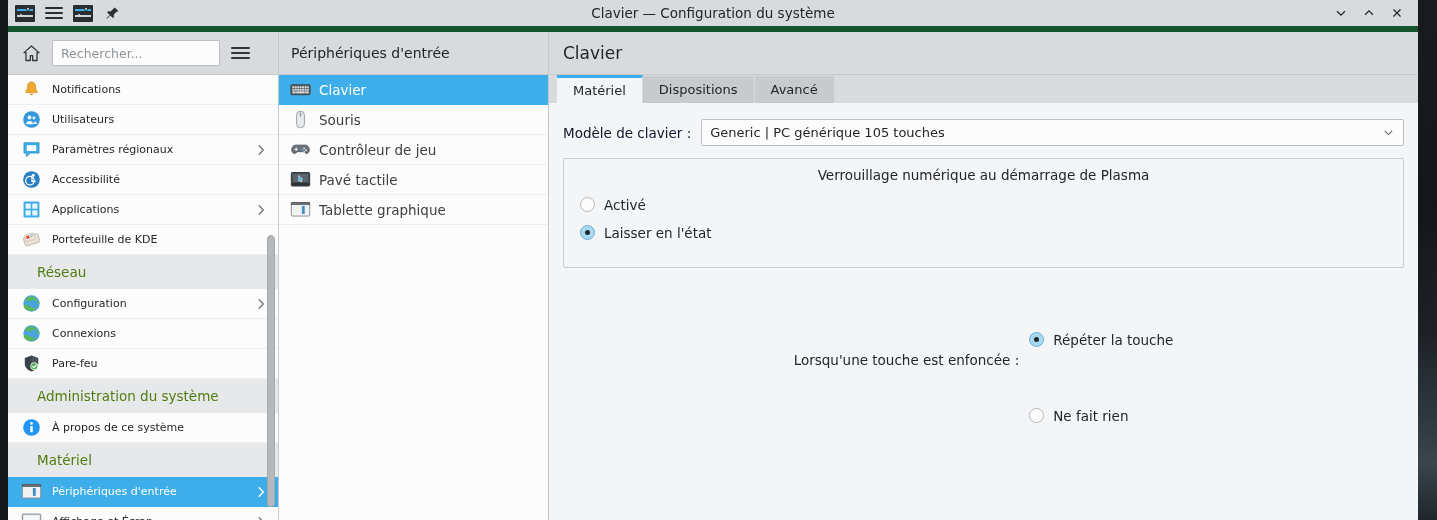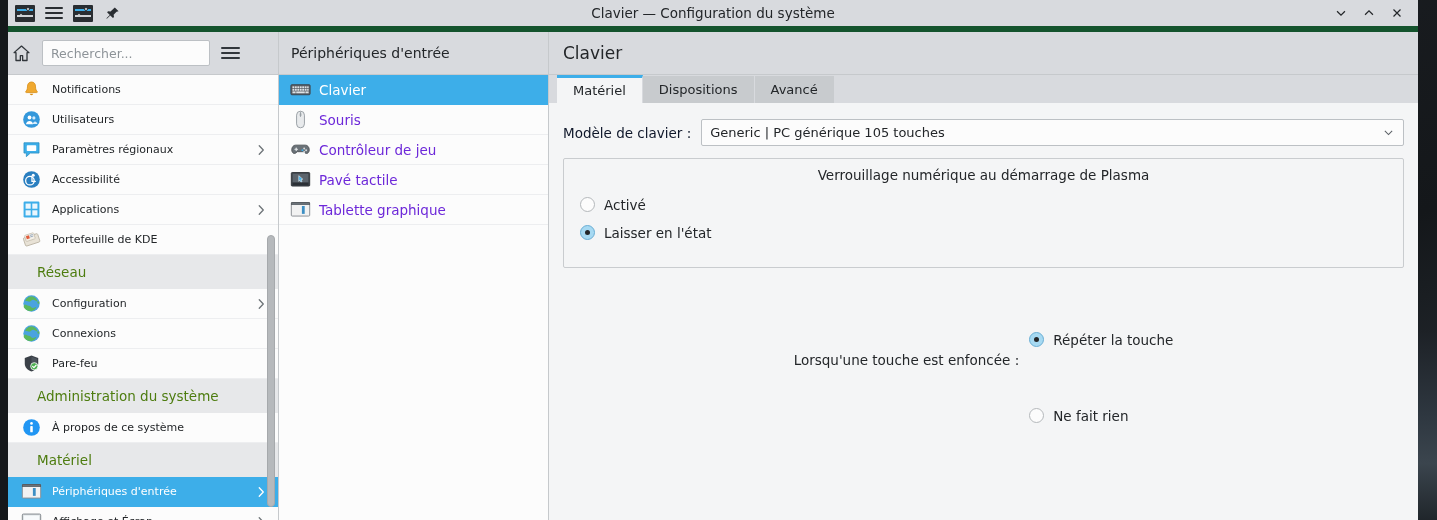--- a/index.html
+++ b/index.html
@@ -76,21 +76,21 @@
   .tb-right { margin-left:auto; display:flex; align-items:center; padding-right:8px; gap:2px; }
   .wbtn {
     width: 26px; height:24px; display:flex; align-items:center; justify-content:center;
     cursor:default; font-size:14px; color:#232629; line-height:1;
   }
   .wbtn svg { display:block; }
 
   
   .headerrow { height: 42px; flex:none; display:flex; background:#d8dade; }
   .hdr-left {
-    width: 270px; display:flex; align-items:center; gap:8px; 
+    width: 270px; display:flex; align-items:center; gap:8px; padding-left:10px;
     background:#d8dade;
   }
   .home-btn { width:26px; height:26px; display:flex; align-items:center; justify-content:center; cursor:default;}
   .search-box {
     width: 168px; height: 26px; background:#fcfcfc; border:1px solid #bcc0c4;
     border-radius:2px; display:flex; align-items:center; padding:0 8px;
   }
   .search-box input {
     border:none; outline:none; background:transparent; width:100%;
     font-family: inherit; font-size:12.5px; color:#232629;
@@ -153,21 +153,21 @@
     width: 270px; background:#fcfcfc; border-left:1px solid #c6c9cc;
     border-top:1px solid #c6c9cc;
   }
   .mid-item {
     height:30px; display:flex; align-items:center; padding-left:10px;
     border-bottom:1px solid #edeef0; cursor:default;
   }
   .mid-item.sel { background:#3daee9; border-bottom-color:#3daee9; }
   .mid-item.sel .mid-label { color:#ffffff; }
   .mid-icon { width:22px; height:22px; flex:none; margin-right:8px; display:flex; align-items:center; justify-content:center; }
-  .mid-label { font-size:13.5px; color:#6d28d9; }
+  .mid-label { font-size:13.5px; color:#404040; }
 
   
   .content {
     flex:1; background:#f4f5f6; border-left:1px solid #c6c9cc;
     border-top:1px solid #c6c9cc; display:flex; flex-direction:column; min-width:0;
   }
   .tabsbar {
     height:28px; flex:none; display:flex; align-items:flex-end;
     padding-left:8px; background:#d8dade;
   }

